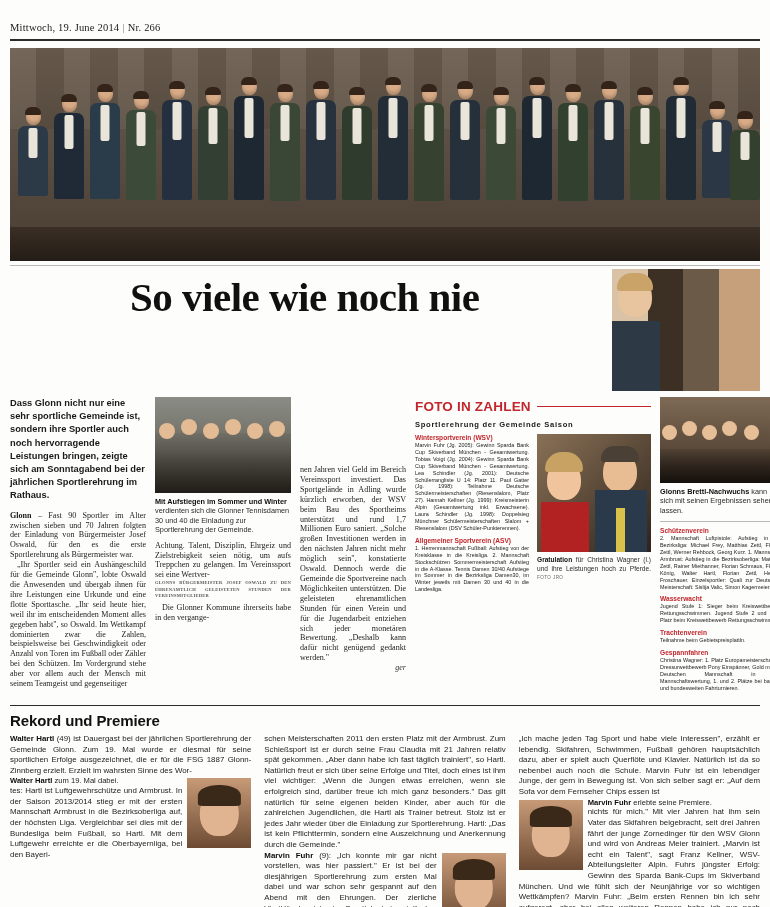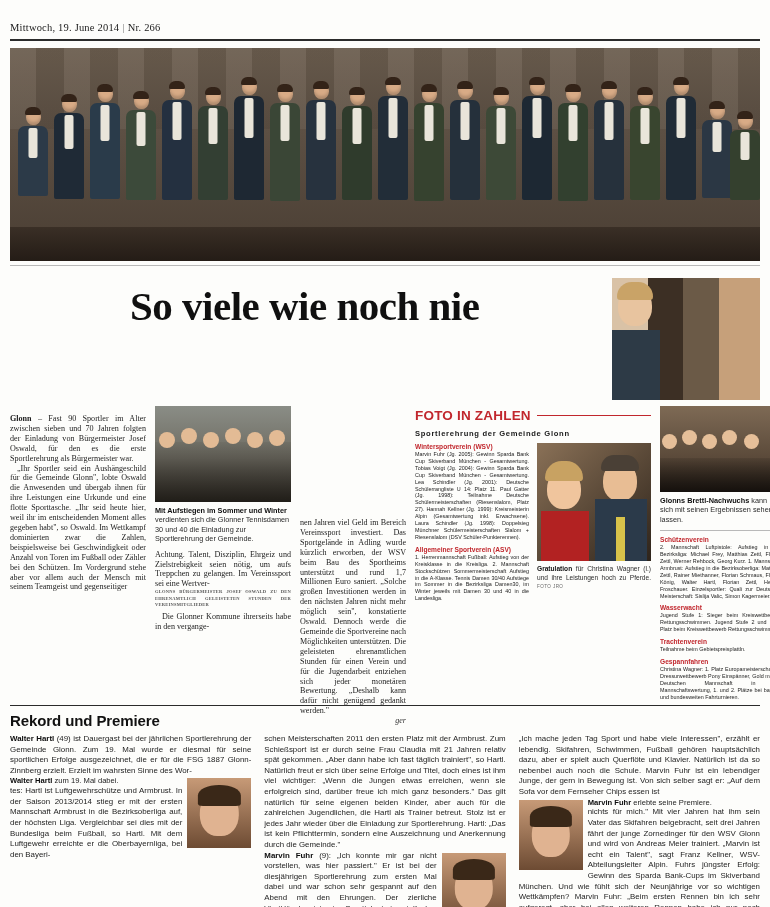--- a/index.html
+++ b/index.html
@@ -94,21 +94,21 @@
     font-size: 7.6px; line-height: 10px; color: #2a2a2a;
     display: flex; justify-content: space-between; align-items: flex-start;
     gap: 8px;
   }
   .caption-main b { color: #111; }
   .rule-hair { border-top: .8px solid #b9b9b9; margin-top: 4px; }
 
   
   .headline-row {
     display: flex; align-items: flex-start; gap: 10px;
-    margin-top: 12px;
+    margin-top: 3px;
   }
   .headline {
     font-family: "Liberation Serif", serif;
     font-weight: 700;
     font-size: 41px;
     line-height: 44px;
     letter-spacing: -.5px;
     color: #101010;
     flex: 1;
     padding-left: 120px;
@@ -417,20 +417,21 @@
       <div style="position:absolute;inset:0;background:linear-gradient(90deg,#d9c2a6 0 24%,#3c2f24 24% 48%,#6b5a47 48% 72%,#c6a07a 72% 100%)"></div>
       <div style="position:absolute;left:6px;top:8px;width:34px;height:40px;border-radius:50% 50% 45% 45%;background:#e8c49f"></div>
       <div style="position:absolute;left:5px;top:4px;width:36px;height:18px;border-radius:18px 18px 4px 4px;background:#c9a367"></div>
       <div style="position:absolute;left:0;bottom:0;width:48px;height:70px;background:#2d3a46"></div>
     </div>
   </div>
 
   <div class="cols">
 
     <div>
+      <div class="lead">Dass Glonn nicht nur eine sehr sportliche Gemeinde ist, sondern ihre Sportler auch noch hervorragende Leistungen bringen, zeigte sich am Sonntagabend bei der jährlichen Sportlerehrung im Rathaus.</div>
       <div class="body-col" style="margin-top:8px">
         <p class="first"><span class="dateline">Glonn</span><span> – Fast 90 Sportler im Alter zwischen sieben und 70 Jahren folgten der Einladung von Bürgermeister Josef Oswald, für den es die erste Sportlerehrung als Bürgermeister war.</span></p>
         <p>„Ihr Sportler seid ein Aushängeschild für die Gemeinde Glonn", lobte Oswald die Anwesenden und übergab ihnen für ihre Leistungen eine Urkunde und eine flotte Sporttasche. „Ihr seid heute hier, weil ihr im entscheidenden Moment alles gegeben habt", so Oswald. Im Wettkampf dominierten zwar die Zahlen, beispielsweise bei Geschwindigkeit oder Anzahl von Toren im Fußball oder Zähler bei den Schützen. Im Vordergrund stehe aber vor allem auch der Mensch mit seinem Teamgeist und gegenseitiger</p>
       </div>
     </div>
 
     <div>
       <div class="midphoto group">
         <div style="position:absolute;left:0;right:0;bottom:0;height:62%;background:linear-gradient(180deg,rgba(0,0,0,.05),rgba(0,0,0,.45))"></div>
         <div style="position:absolute;left:4px;top:26px;width:16px;height:16px;border-radius:50%;background:#e3bb95"></div>
@@ -444,32 +445,32 @@
         <b>Mit Aufstiegen im Sommer und Winter</b><span> verdienten sich die Glonner Tennisdamen 30 und 40 die Einladung zur Sportlerehrung der Gemeinde.</span>
       </div>
       <div class="body-col" style="margin-top:6px">
         <p class="first">Achtung. Talent, Disziplin, Ehrgeiz und Zielstrebigkeit seien nötig, um aufs Treppchen zu gelangen. Im Vereinssport sei eine Wertver-</p>
         <div class="pq-attrib">GLONNS BÜRGERMEISTER JOSEF OSWALD ZU DEN EHRENAMTLICH GELEISTETEN STUNDEN DER VEREINSMITGLIEDER</div>
         <p>Die Glonner Kommune ihrerseits habe in den vergange-</p>
       </div>
     </div>
 
     <div>
-      <div class="body-col" style="margin-top:112px">
+      <div class="body-col" style="margin-top:68px">
         <p class="first">nen Jahren viel Geld im Bereich Vereinssport investiert. Das Sportgelände in Adling wurde kürzlich erworben, der WSV beim Bau des Sportheims unterstützt und rund 1,7 Millionen Euro saniert. „Solche großen Investitionen werden in den nächsten Jahren nicht mehr möglich sein", konstatierte Oswald. Dennoch werde die Gemeinde die Sportvereine nach Möglichkeiten unterstützen. Die geleisteten ehrenamtlichen Stunden für einen Verein und für die Jugendarbeit entziehen sich jeder monetären Bewertung. „Deshalb kann dafür nicht genügend gedankt werden."</p>
         <p class="jump">ger</p>
       </div>
     </div>
 
     <div>
       <div class="siz-head">
         <div class="siz-title">FOTO IN ZAHLEN</div>
         <div class="siz-line"></div>
       </div>
-      <div class="siz-sub">Sportlerehrung der Gemeinde Glonn</div>
+      <div class="siz-sub">Sportlerehrung der Gemeinde Saison</div>
       <div class="siz-grid">
         <div>
           <div class="cat-title">Wintersportverein (WSV)</div>
           <div class="cat-body">Marvin Fuhr (Jg. 2005): Gewinn Sparda Bank Cup Skiverband München - Gesamtwertung. Tobias Voigt (Jg. 2004): Gewinn Sparda Bank Cup Skiverband München - Gesamtwertung. Lea Schindler (Jg. 2001): Deutsche Schülerrangliste U 14: Platz 11. Paul Gatter (Jg. 1998): Teilnahme Deutsche Schülermeisterschaften (Riesenslalom, Platz 27). Hannah Kellner (Jg. 1999): Kreismeisterin Alpin (Gesamtwertung inkl. Erwachsene). Laura Schindler (Jg. 1998): Doppelsieg Münchner Schülermeisterschaften Slalom + Riesenslalom (DSV Schüler-Punkterennen).</div>
           <div class="cat-title">Allgemeiner Sportverein (ASV)</div>
           <div class="cat-body">1. Herrenmannschaft Fußball: Aufstieg von der Kreisklasse in die Kreisliga. 2. Mannschaft Stockschützen Sommermeisterschaft Aufstieg in die A-Klasse. Tennis Damen 30/40 Aufstiege im Sommer in die Bezirksliga Damen30, im Winter jeweils mit Damen 30 und 40 in die Landesliga.</div>
         </div>
         <div>
           <div class="siz-photo">
             <div style="position:absolute;inset:0;background:linear-gradient(135deg,#8a7157,#2e241b)"></div>

